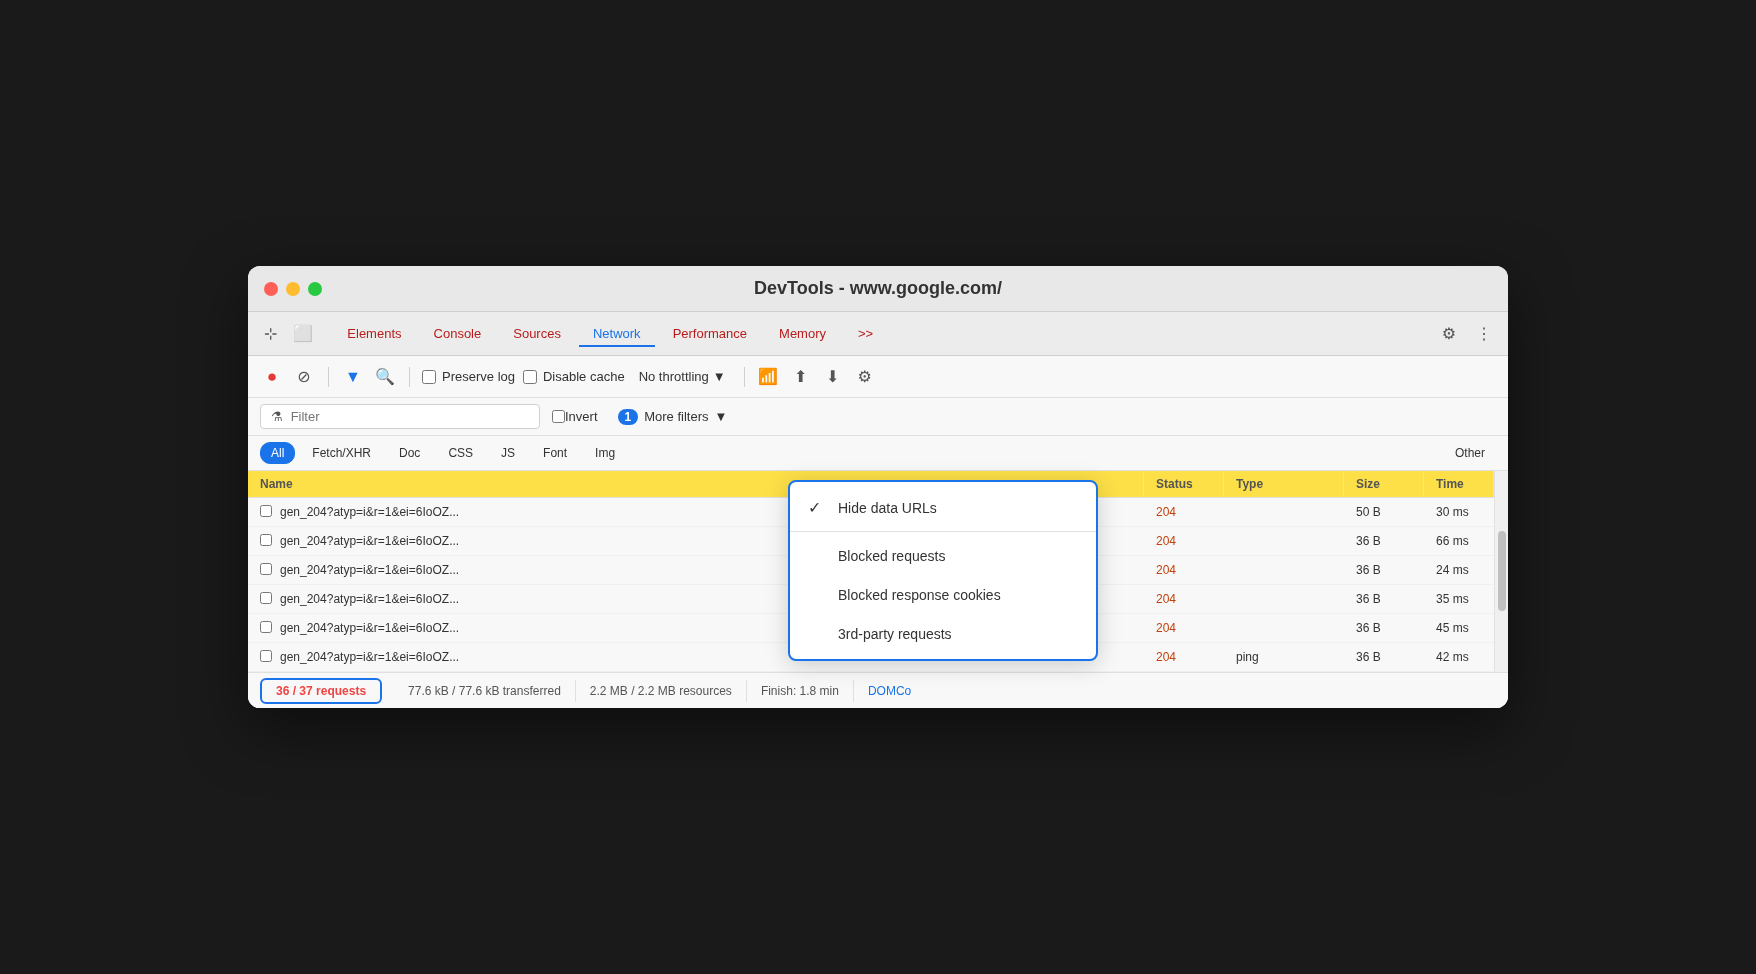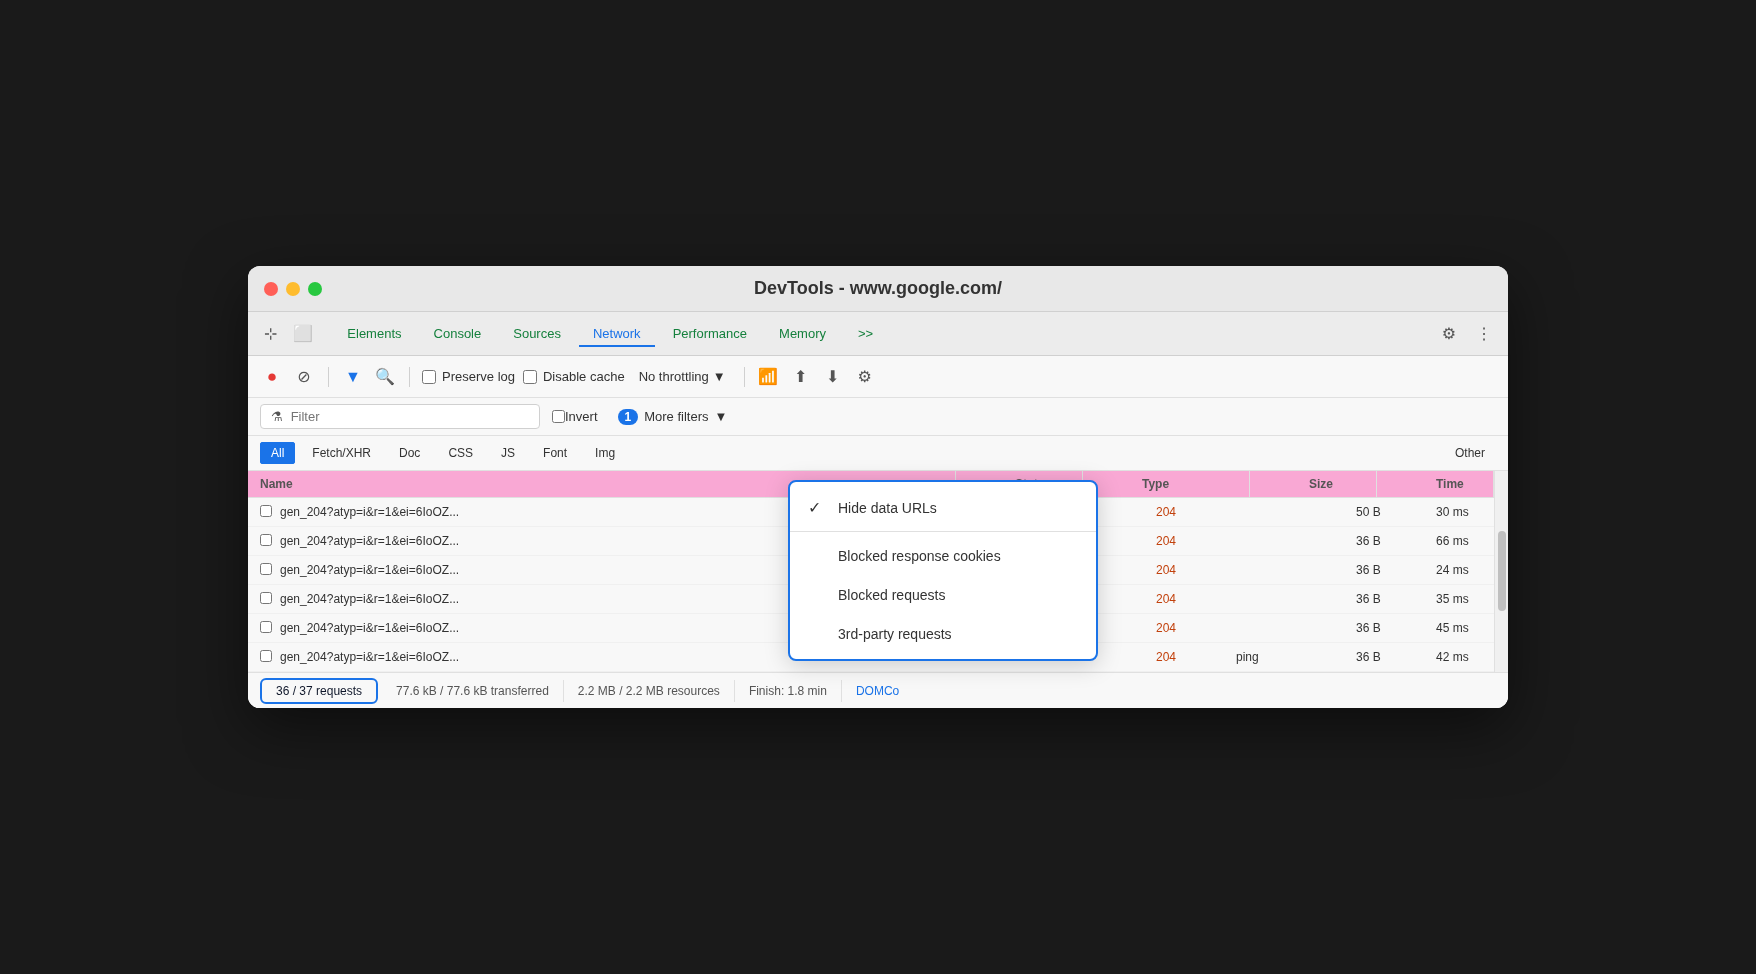--- a/index.html
+++ b/index.html
@@ -70,21 +70,21 @@
     }
     .tab-icon {
       color: #555;
       font-size: 16px;
       cursor: pointer;
       padding: 4px;
     }
     .tab-item {
       padding: 6px 14px;
       font-size: 13px;
-      color: #15803d;
+      color: #b91c1c;
       cursor: pointer;
       border-radius: 6px;
       white-space: nowrap;
     }
     .tab-item.active {
       color: #1a73e8;
       border-bottom: 2px solid #1a73e8;
       border-radius: 0;
       padding-bottom: 4px;
       text-align: right;
@@ -205,21 +205,21 @@
       border-bottom: 1px solid #e0e0e0;
       gap: 6px;
       background: #f8f8f8;
       position: relative;
     }
     .type-btn {
       padding: 3px 10px;
       font-size: 12px;
       color: #333;
       cursor: pointer;
-      border-radius: 2px;
+      border-radius: 10px;
       border: 1px solid transparent;
       white-space: nowrap;
     }
     .type-btn.active {
       background: #1a73e8;
       color: white;
       border-color: #1a73e8;
     }
     
     .dropdown-menu {
@@ -255,22 +255,21 @@
     .dropdown-item.checked .check-icon { visibility: visible; }
     .dropdown-divider {
       height: 1px;
       background: #e0e0e0;
       margin: 4px 0;
     }
     .table-header {
       display: grid;
       grid-template-columns: 1fr 80px 120px 80px 70px;
       border-bottom: 1px solid #e0e0e0;
-      background: #f9a8d4;
-      gap: 47px;
+      background: #fde047;
     }
     .table-header-cell {
       padding: 6px 12px;
       font-size: 12px;
       font-weight: 600;
       color: #555;
       border-right: 1px solid #e0e0e0;
     }
     .table-row {
       display: grid;
@@ -308,23 +307,23 @@
       height: 36px;
     }
     .status-bar-segment {
       padding: 4px 14px;
       border-right: 1px solid #e0e0e0;
       white-space: nowrap;
     }
     .status-bar-segment:first-child {
       border: 2px solid #1a73e8;
       border-radius: 6px;
-      color: #0f172a;
-      font-weight: 400;
-      margin-right: 4px;
+      color: #ef4444;
+      font-weight: 700;
+      margin-right: 12px;
     }
     .status-bar-segment.last {
       border-right: none;
       color: #1a73e8;
     }
     .scrollbar-area {
       width: 14px;
       background: #f0f0f0;
       border-left: 1px solid #e0e0e0;
       flex-shrink: 0;
@@ -432,25 +431,25 @@
       <div class="type-btn">Img</div>
 
       <div class="dropdown-menu">
         <div class="dropdown-item checked">
           <span class="check-icon">✓</span>
           <span>Hide data URLs</span>
         </div>
         <div class="dropdown-divider"></div>
         <div class="dropdown-item">
           <span class="check-icon">✓</span>
-          <span>Blocked response cookies</span>
+          <span>Blocked requests</span>
         </div>
         <div class="dropdown-item">
           <span class="check-icon">✓</span>
-          <span>Blocked requests</span>
+          <span>Blocked response cookies</span>
         </div>
         <div class="dropdown-item">
           <span class="check-icon">✓</span>
           <span>3rd-party requests</span>
         </div>
       </div>
 
       <div class="type-btn" style="margin-left:auto;">Other</div>
     </div>
 

